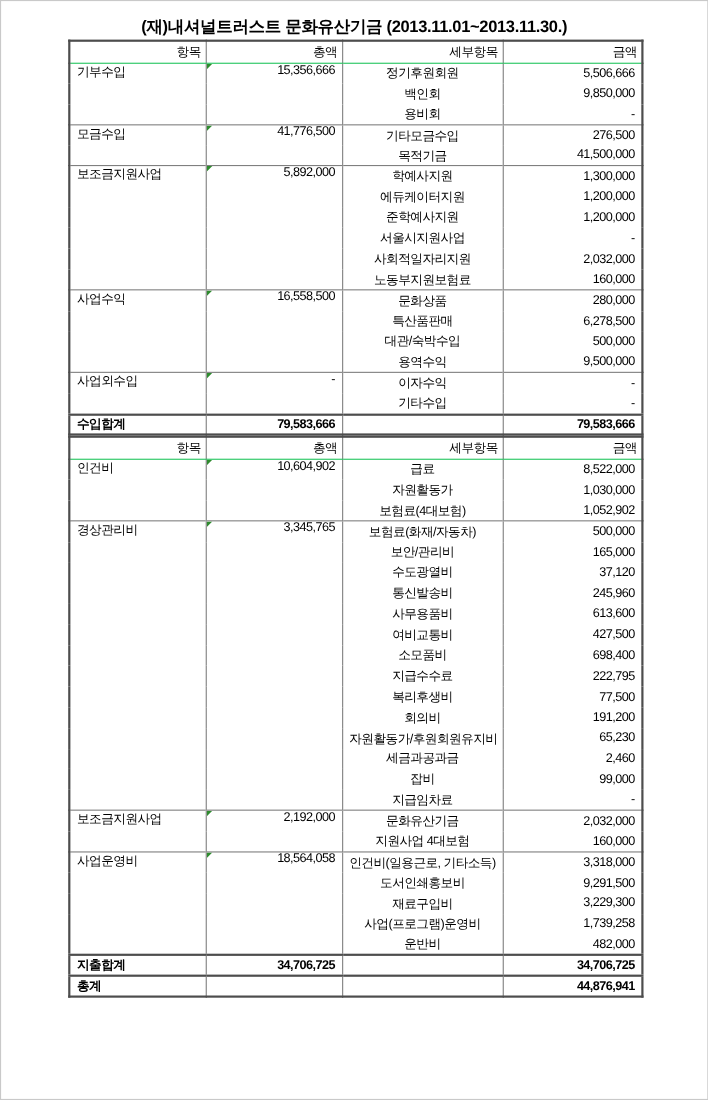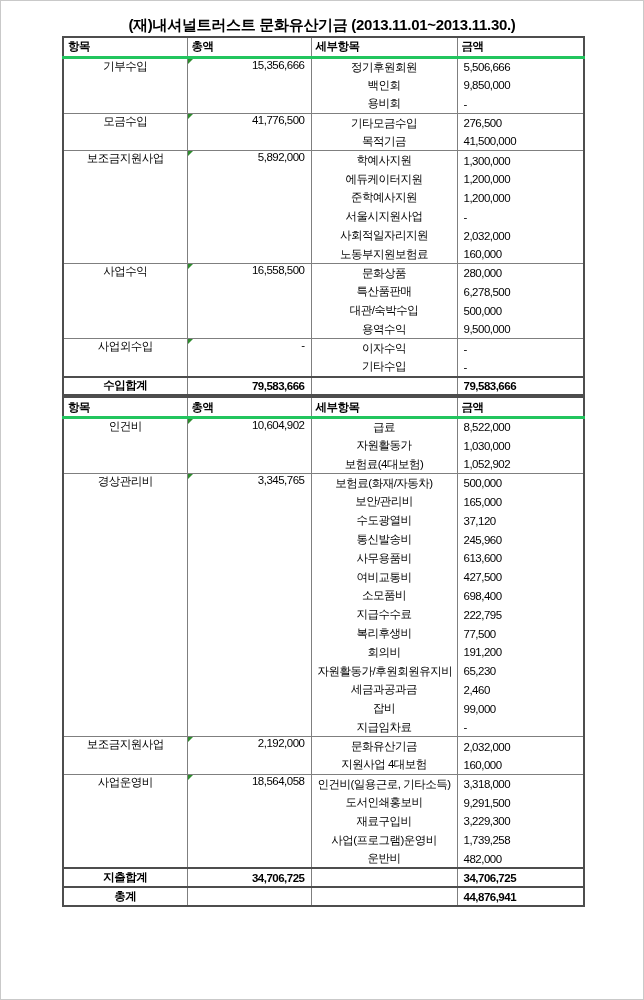--- a/index.html
+++ b/index.html
@@ -47,32 +47,32 @@
     border-left: 1px solid #7f7f7f;
     border-right: 1px solid #7f7f7f;
     font-size: 11.5px;
     letter-spacing: -0.5px;
     overflow: hidden;
     white-space: nowrap;
   }
 
   table.report-table thead th {
     height: 20px;
-    font-weight: bold;
-    text-align: left;
-    border-bottom: 3px solid #22c55e;
+    font-weight: normal;
+    text-align: right;
+    border-bottom: 1px solid #22c55e;
     padding: 0 4px;
   }
 
   table.report-table tbody td { height: 18.8px; padding: 0 6px; }
 
-  td.c-cat  { text-align: center;  vertical-align: top; padding-top: 2.5px; margin-left: 48px; }
+  td.c-cat  { text-align: left;  vertical-align: top; padding-top: 2.5px; margin-left: 48px; }
   td.c-total{ text-align: right; vertical-align: top; padding-top: 2.5px; position: relative; }
   td.c-sub  { text-align: center;  vertical-align: middle; }
-  td.c-amt  { text-align: left; vertical-align: middle; }
+  td.c-amt  { text-align: right; vertical-align: middle; }
 
   tr.group-first td { border-top: 1px solid #7f7f7f; }
 
   tr.sum-row td {
     font-weight: bold;
     border-top: 2px solid #4d4d4d;
     vertical-align: middle;
     padding-top: 0;
   }
 

